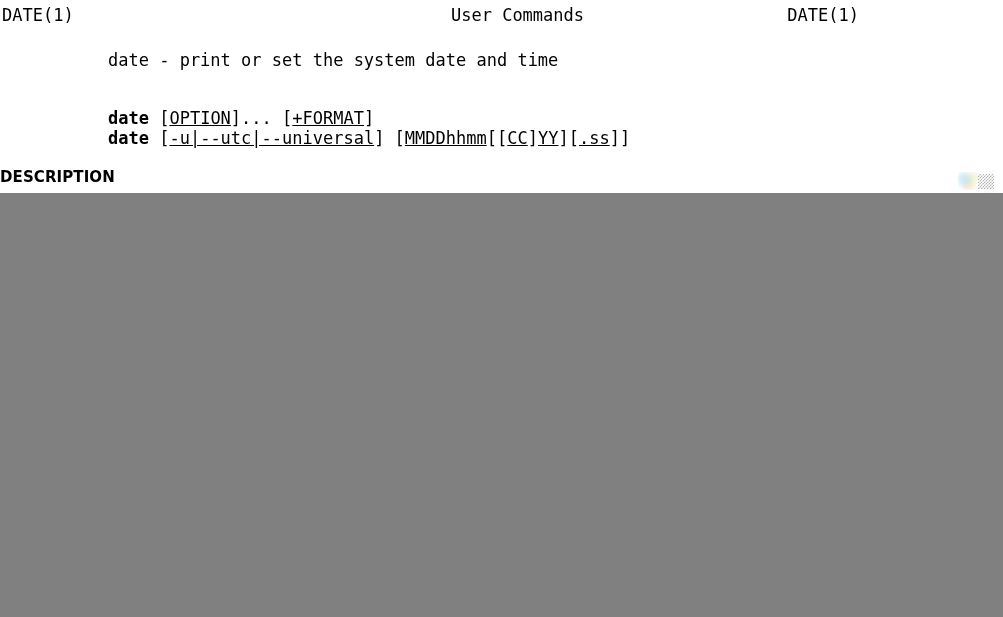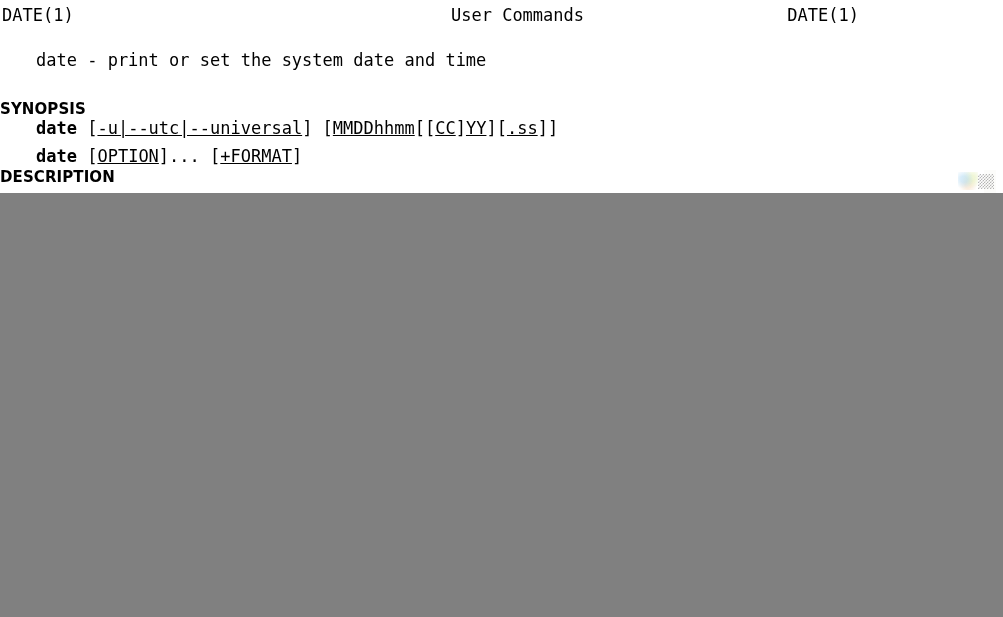--- a/index.html
+++ b/index.html
@@ -62,21 +62,21 @@
   .man-line {
     font-family: "DejaVu Sans Mono", "Liberation Mono", monospace;
     font-size: 17px;
     line-height: 20px;
     color: #000000;
     white-space: pre;
     margin: 0;
     padding: 0;
   }
   .indent {
-    padding-left: 36px;
+    padding-left: 108px;
   }
 
   .bold   { font-weight: bold; }
   .uline  { text-decoration: underline; text-underline-offset: 1px; }
 
   
   .blk-name      { position: absolute; left: 0; top: 42px;  width: 1003px; }
   .blk-synopsis  { position: absolute; left: 0; top: 100px; width: 1003px; }
   .blk-desc      { position: absolute; left: 0; top: 168px; width: 1003px; }
 
@@ -145,25 +145,24 @@
     <span class="rh-left">DATE(1)</span>
     <span class="rh-center">User Commands</span>
     <span class="rh-right">DATE(1)</span>
   </div>
 
   <div class="blk-name">
     <div class="man-line indent">date - print or set the system date and time</div>
   </div>
 
   <div class="blk-synopsis">
-    <div class="section-heading">SYNOPSIS</div>
+
+    <div class="man-line indent first-syn"><span class="bold">date</span><span> [</span><span class="uline">OPTION</span><span>]... [</span><span class="uline">+FORMAT</span><span>]</span></div>
 
     <div class="man-line indent"><span class="bold">date</span><span> [</span><span class="uline">-u|--utc|--universal</span><span>] [</span><span class="uline">MMDDhhmm</span><span>[[</span><span class="uline">CC</span><span>]</span><span class="uline">YY</span><span>][</span><span class="uline">.ss</span><span>]]</span></div>
-
-    <div class="man-line indent first-syn"><span class="bold">date</span><span> [</span><span class="uline">OPTION</span><span>]... [</span><span class="uline">+FORMAT</span><span>]</span></div>
   </div>
 
   <div class="blk-desc">
     <div class="section-heading">DESCRIPTION</div>
   </div>
 
   <div id="render-artifact">
     <div class="white-patch"></div>
     <div class="sparkle"></div>
     <div class="dither"></div>

